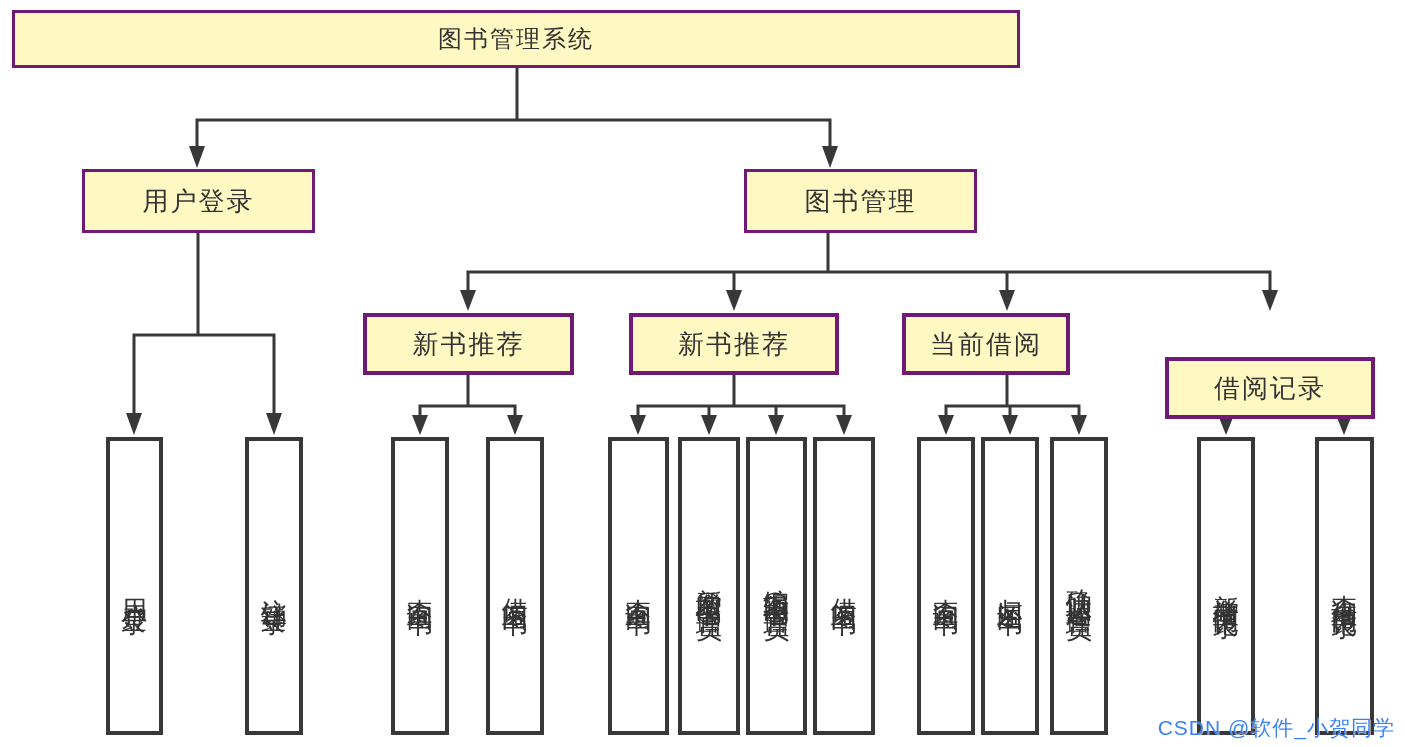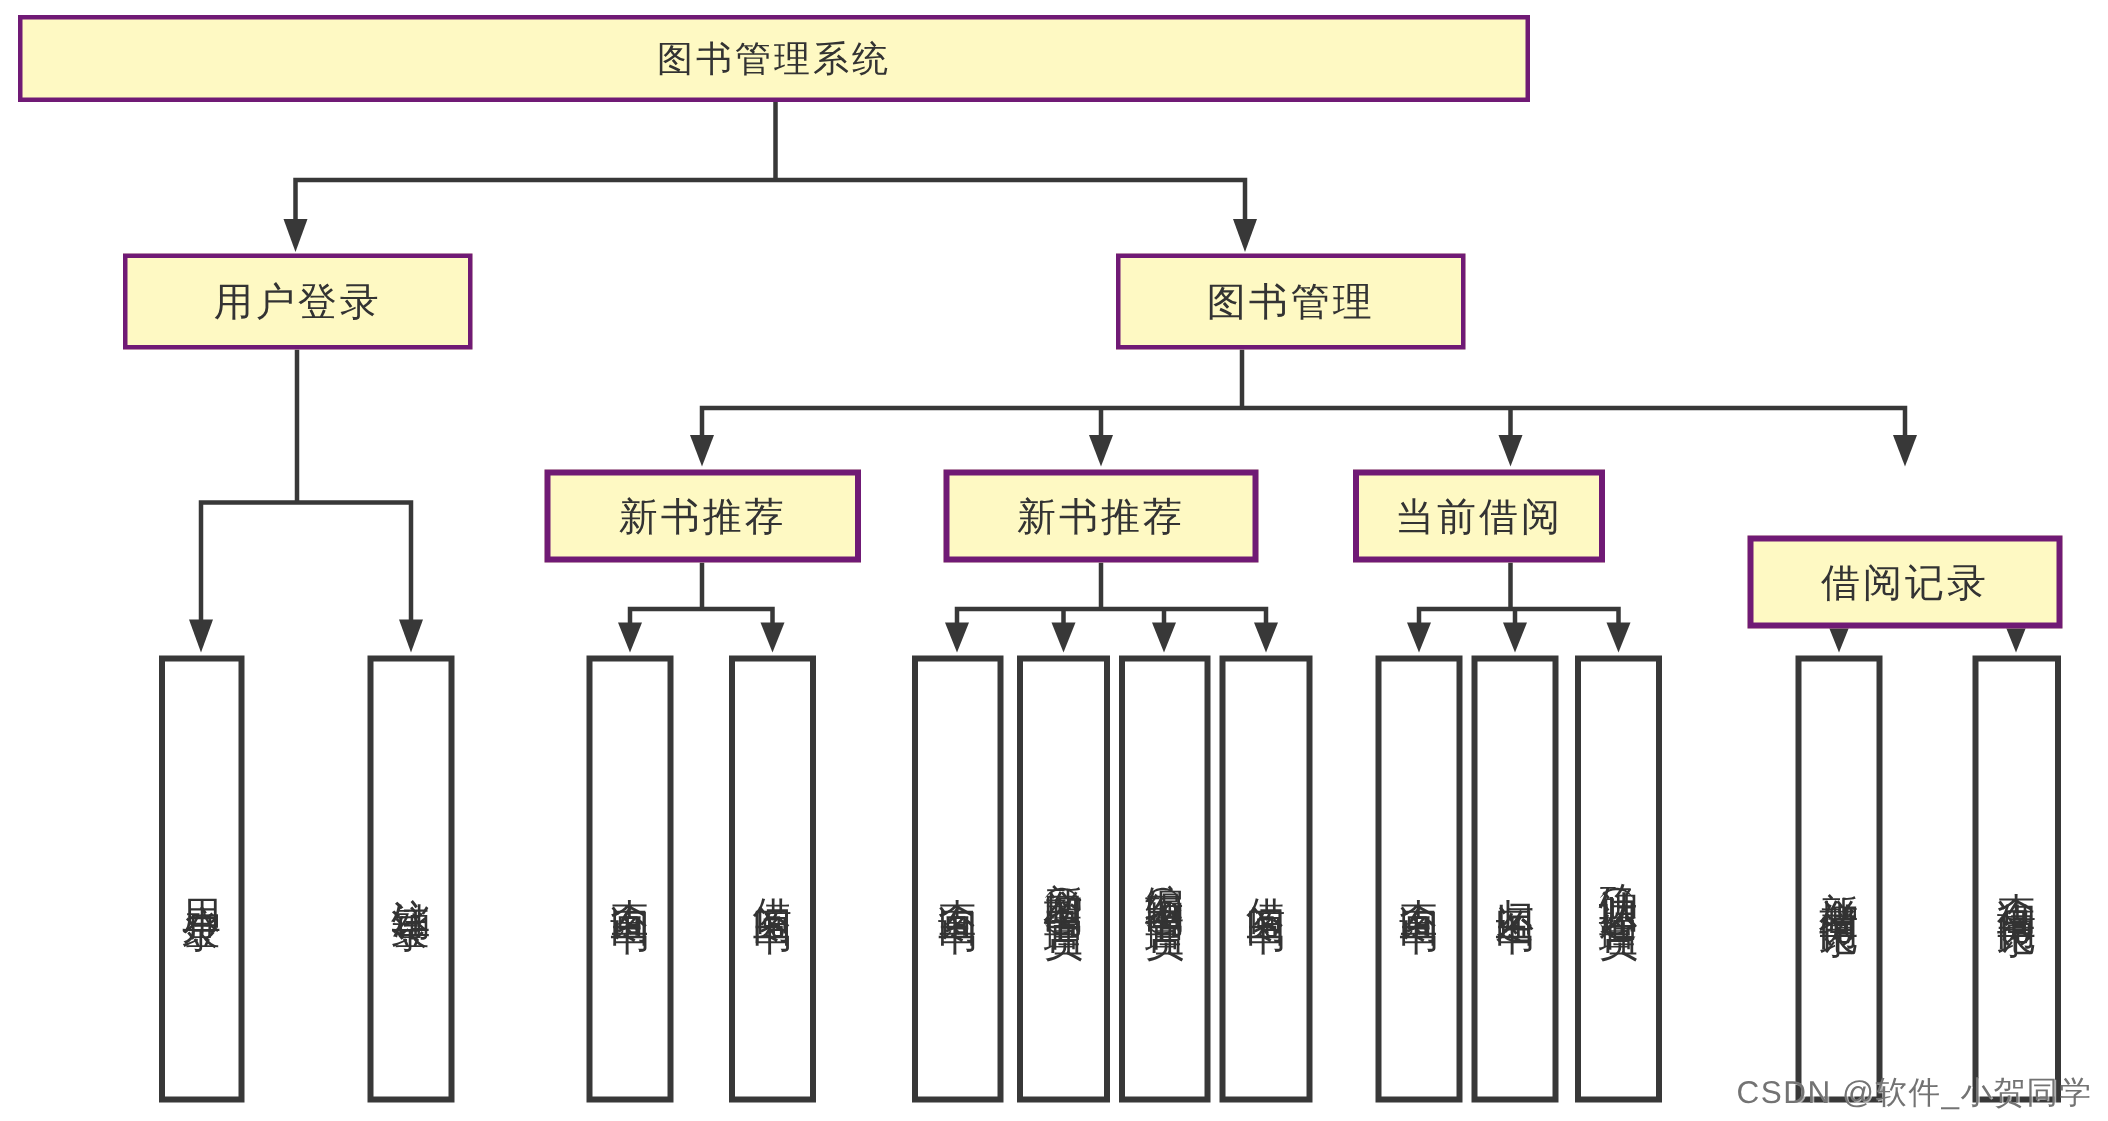--- a/index.html
+++ b/index.html
@@ -56,21 +56,21 @@
     font-size: 26px;
     letter-spacing: 4px;
     line-height: 1.1;
   }
   .watermark {
     position: absolute;
     right: 10px;
     bottom: 5px;
     font-size: 21px;
     letter-spacing: 1px;
-    color: #737373;
+    color: #3b82f6;
     text-shadow: 1px 1px 0 rgba(255,255,255,0.6);
     z-index: 5;
     white-space: nowrap;
   }
 </style>
 </head>
 <body>
 
 <div class="canvas">
 

